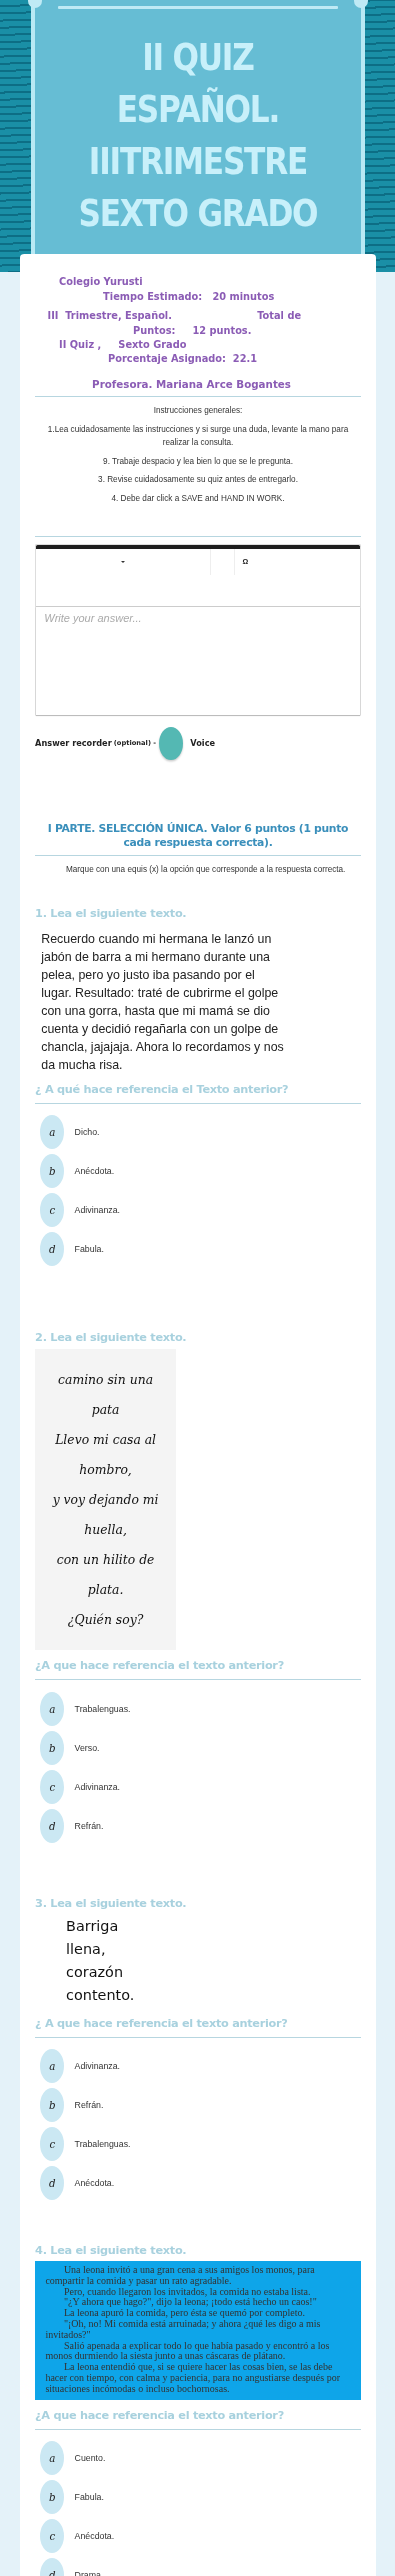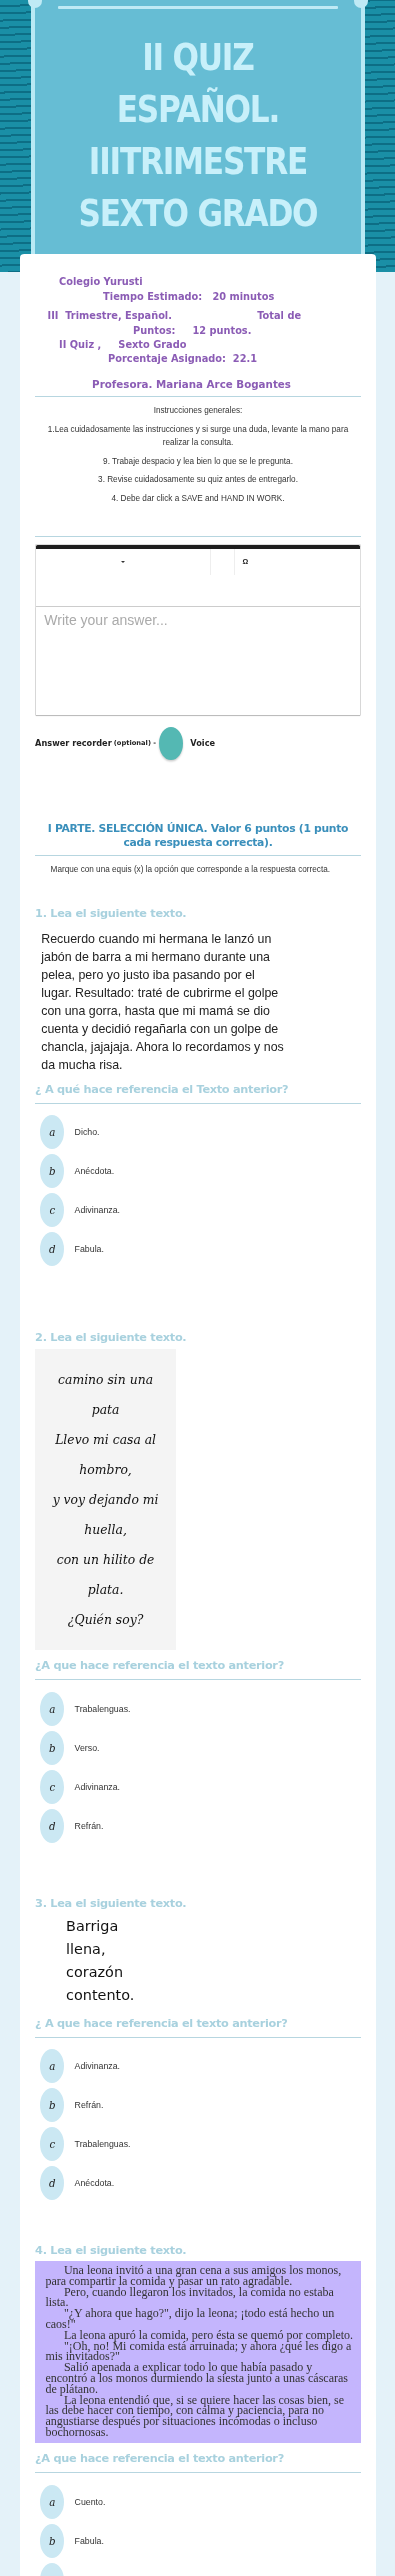--- a/index.html
+++ b/index.html
@@ -96,32 +96,32 @@
     color: #3a8fbb;
     font-family: "DejaVu Sans", sans-serif;
     font-weight: bold;
     font-size: 10.8px;
     line-height: 14px;
     text-align: center;
     letter-spacing: -0.3px;
     padding: 0 2.1px;
   }
   .part-instr {
-    text-align: left; font-size: 8.2px; line-height: 13.4px; color: #333;
+    text-align: right; font-size: 8.2px; line-height: 13.4px; color: #333;
     padding: 2.1px 15.5px 0;
   }
   
   .editor { margin-top: 7.2px; border: 0.5px solid #ddd; border-radius: 1px; }
   .editor-topbar { height: 3.6px; background: #1e1e1e; border-radius: 1.5px 1.5px 0 0; }
   .editor-toolbar { height: 58px; display: flex; border-bottom: 1px solid #ccc; }
   .tb-select { width: 175px; height: 26px; display: flex; align-items: center; justify-content: center; border-right: 0.5px solid #eee; }
   .tb-blank { width: 24px; height: 26px; border-right: 0.5px solid #eee; }
   .tb-omega { width: 20.6px; height: 26px; display: flex; align-items: center; justify-content: center; font-weight: bold; font-size: 7.2px; color: #222; }
   .caret { width: 0; height: 0; border-left: 2.1px solid transparent; border-right: 2.1px solid transparent; border-top: 2.6px solid #333; }
-  .editor-area { height: 108px; padding: 5.2px 8.2px; color: #aaa; font-size: 14px; box-shadow: 0 1px 1px rgba(0,0,0,.15); }
+  .editor-area { height: 108px; padding: 5.2px 8.2px; color: #aaa; font-size: 11px; box-shadow: 0 1px 1px rgba(0,0,0,.15); font-style: italic; }
   .recorder { display: flex; align-items: center; margin-top: 11.3px; font-family: "DejaVu Sans", sans-serif; font-weight: bold; font-size: 8.2px; color: #222; }
   .recorder .opt { font-size: 6.7px; margin-left: 2.1px; }
   .rec-dot { width: 24px; height: 33px; border-radius: 50%; background: #54b8b3; margin: 0 7.2px 0 3.1px; box-shadow: 0 1.5px 2.1px rgba(0,0,0,.2); }
   
   .question { margin-top: 31px; }
   .q-title { margin-bottom: 9.3px; }
   .passage-text {
     font-family: "Liberation Sans", sans-serif;
     font-size: 12.4px; line-height: 18px; color: #222;
     padding-left: 6.2px; width: 252px;
@@ -143,22 +143,22 @@
     width: 141px; padding: 15.5px 9.3px;
     font-family: "DejaVu Serif", serif; font-style: italic;
     font-size: 12.4px; line-height: 30px; text-align: center; color: #111;
   }
   .barriga {
     padding-left: 31px; margin-top: 5.2px;
     font-family: "DejaVu Sans", sans-serif; font-size: 14.4px; line-height: 23px; color: #111;
   }
   .barriga div { text-align: left; width: 77px; }
   .leona {
-    background: #c4b5fd; margin-top: 4.1px; padding: 4.1px 5.2px 5.2px 10.3px;
-    font-family: "Liberation Serif", serif; font-size: 12px; line-height: 10.8px; color: #333;
+    background: #0ea5e9; margin-top: 4.1px; padding: 4.1px 5.2px 5.2px 10.3px;
+    font-family: "Liberation Serif", serif; font-size: 10px; line-height: 10.8px; color: #333;
   }
   .leona p { text-indent: 18.5px; }
 </style>
 </head>
 <body>
 
 <div class="hero">
   <div class="hero-panel">
     <div class="hero-inner">
       <div class="hero-topline"></div>

